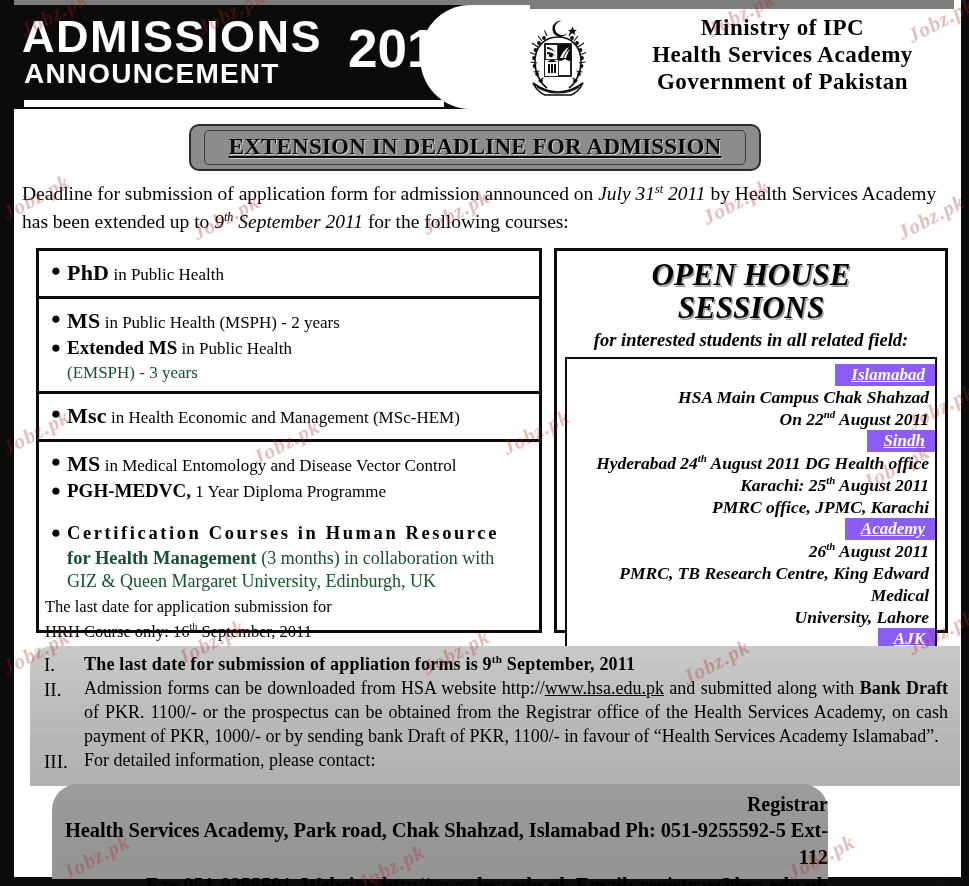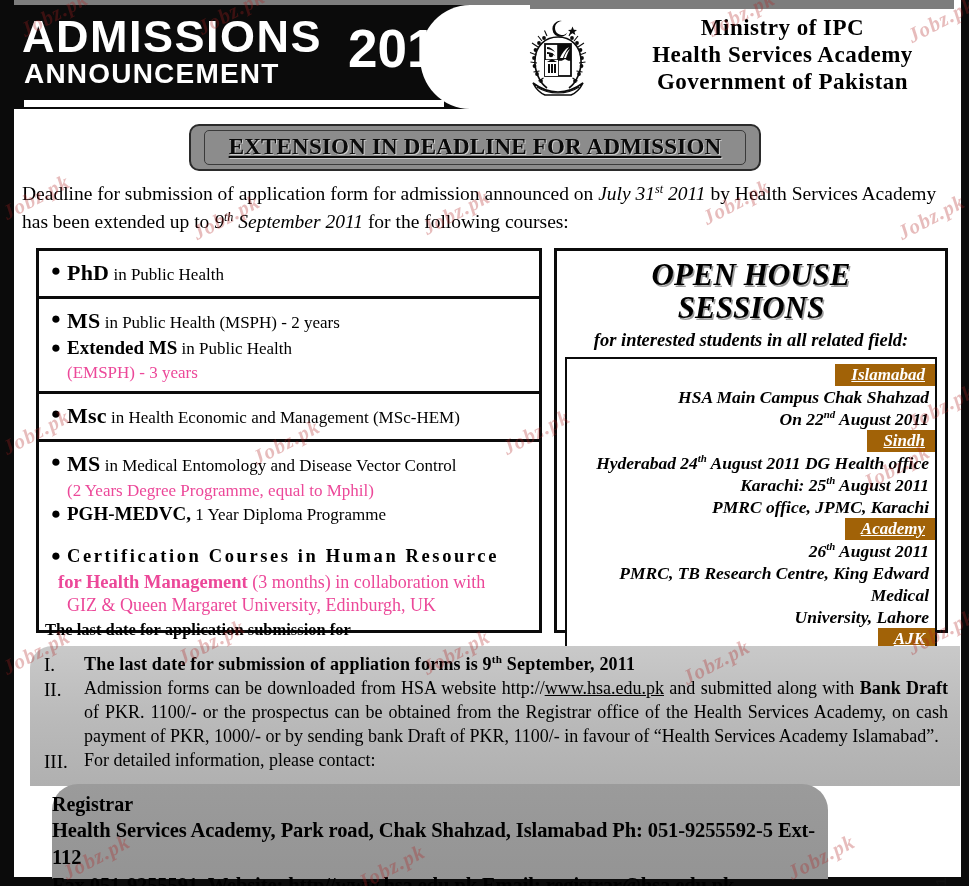--- a/index.html
+++ b/index.html
@@ -61,35 +61,35 @@
   .col-right{position:absolute;left:518px;top:0;width:394px;height:385px;
              border:3px solid #0b0b0b;box-sizing:border-box;background:#fff;}
 
   .course-box{border-bottom:3px solid #0b0b0b;padding:7px 8px 8px 6px;box-sizing:border-box;}
   .course-box:last-child{border-bottom:none;}
   .c-line{display:flex;align-items:flex-start;line-height:1.2;margin:2px 0;}
   .bullet{flex:0 0 auto;width:22px;text-align:center;font-size:17px;line-height:1.35;color:#000;}
   .c-txt{flex:1 1 auto;color:#000;font-size:17px;}
   .c-strong{font-weight:bold;font-size:22px;letter-spacing:.2px;}
   .c-strong-sm{font-weight:bold;font-size:19px;margin-top:48px;}
-  .c-ind{margin-left:22px;font-size:17px;color:#ec4899;line-height:1.25;}
+  .c-ind{margin-left:22px;font-size:17px;color:#14532d;line-height:1.25;}
   .cert-head{font-weight:bold;font-size:18.5px;letter-spacing:2.6px;line-height:1.28;}
   .cert-rest{font-weight:bold;font-size:18.5px;}
   .cert-norm{font-weight:normal;font-size:18px;}
-  .hrh{font-weight:bold;font-size:16.5px;line-height:1.3;margin-top:3px;}
+  .hrh{font-weight:normal;font-size:16.5px;line-height:1.3;margin-top:3px;}
 
   
   .oh-title{text-align:center;font-family:"Liberation Serif",serif;font-style:italic;font-weight:bold;
             font-size:31px;line-height:1.06;margin-top:8px;color:#000;
             text-shadow:1.5px 1.5px 0 rgba(0,0,0,.38);}
   .oh-sub{text-align:center;font-style:italic;font-weight:bold;font-size:18.5px;
           margin-top:5px;margin-bottom:6px;color:#000;}
   .oh-box{margin:0 8px 8px 8px;border:2px solid #0b0b0b;padding:5px 0 6px 0;background:#fff;}
   .oh-city{text-align:right;}
-  .oh-city span{display:inline-block;background:#a16207;color:#ffffff;font-style:italic;
+  .oh-city span{display:inline-block;background:#8b5cf6;color:#ffffff;font-style:italic;
                 font-weight:bold;font-size:17px;padding:1px 10px 1px 16px;
                 text-decoration:underline;}
   .oh-line{text-align:right;font-style:italic;font-weight:bold;font-size:17.5px;
            line-height:1.26;padding-right:6px;color:#000;}
 
   
   .instr{position:absolute;left:16px;top:534px;width:930px;height:140px;
          background:linear-gradient(180deg,#c9c9c9 0%,#b9b9b9 55%,#b0b0b0 100%);
          border-top-left-radius:22px;box-sizing:border-box;padding:6px 12px 0 6px;}
   .inst-row{display:flex;align-items:flex-start;color:#000;}
@@ -97,21 +97,21 @@
   .inst-body{flex:1 1 auto;font-size:18px;line-height:1.33;text-align:justify;}
   .inst-body.first{font-weight:bold;letter-spacing:.2px;}
   .inst-body u{text-decoration:underline;}
   .inst-body b{font-weight:bold;}
   .nojust{text-align:left;}
 
   
   .footer{position:absolute;left:38px;top:672px;width:776px;height:95px;
           background:linear-gradient(180deg,#9b9b9b 0%,#949494 100%);
           border-top-left-radius:26px;border-top-right-radius:26px;
-          box-sizing:border-box;padding-top:7px;text-align:left;color:#000;}
+          box-sizing:border-box;padding-top:7px;text-align:right;color:#000;}
   .f-title{font-weight:bold;font-size:20px;line-height:1.3;}
   .f-line{font-weight:bold;font-size:20.5px;line-height:1.34;letter-spacing:-.1px;}
   .f-line u{text-decoration:underline;}
 
   .pid{position:absolute;right:10px;top:742px;width:22px;height:130px;
        display:flex;align-items:center;justify-content:center;}
   .pid span{transform:rotate(-90deg);white-space:nowrap;
             font-family:"Liberation Sans",sans-serif;font-weight:bold;font-size:15px;color:#111;}
 
   
@@ -244,36 +244,35 @@
               <div class="c-line">
                 <span class="bullet">●</span>
                 <span class="c-txt"><span class="c-strong">Msc</span><span> in Health  Economic and Management (MSc-HEM)</span></span>
               </div>
             </div>
             <div class="course-box">
               <div class="c-line">
                 <span class="bullet">●</span>
                 <span class="c-txt"><span class="c-strong">MS</span><span> in Medical Entomology and Disease Vector Control</span></span>
               </div>
-              <div class="c-ind">(2 Years Degree Programme, equal to Mphil)</div>
               <div class="c-line">
                 <span class="bullet">●</span>
                 <span class="c-txt"><span class="c-strong-sm">PGH-MEDVC,</span><span> 1 Year Diploma Programme</span></span>
               </div>
             </div>
           </div>
 
         <div class="course-box">
           <div class="c-line">
             <span class="bullet">●</span>
             <span class="c-txt">
               <span class="cert-head">Certification  Courses  in  Human  Resource</span>
             </span>
           </div>
-          <div class="c-ind" style="margin-left:13px;">
+          <div class="c-ind" style="margin-left:22px;">
             <span class="cert-rest">for Health Management</span><span class="cert-norm"> (3 months) in collaboration with</span>
           </div>
           <div class="c-ind" style="margin-left:22px;">
             <span class="cert-norm">GIZ &amp; Queen Margaret University, Edinburgh, UK</span>
           </div>
           <div class="hrh">The last date for application submission for</div>
           <div class="hrh"><span>HRH Course only: 16</span><sup>th</sup><span> September, 2011</span></div>
         </div>
       </div>
 

